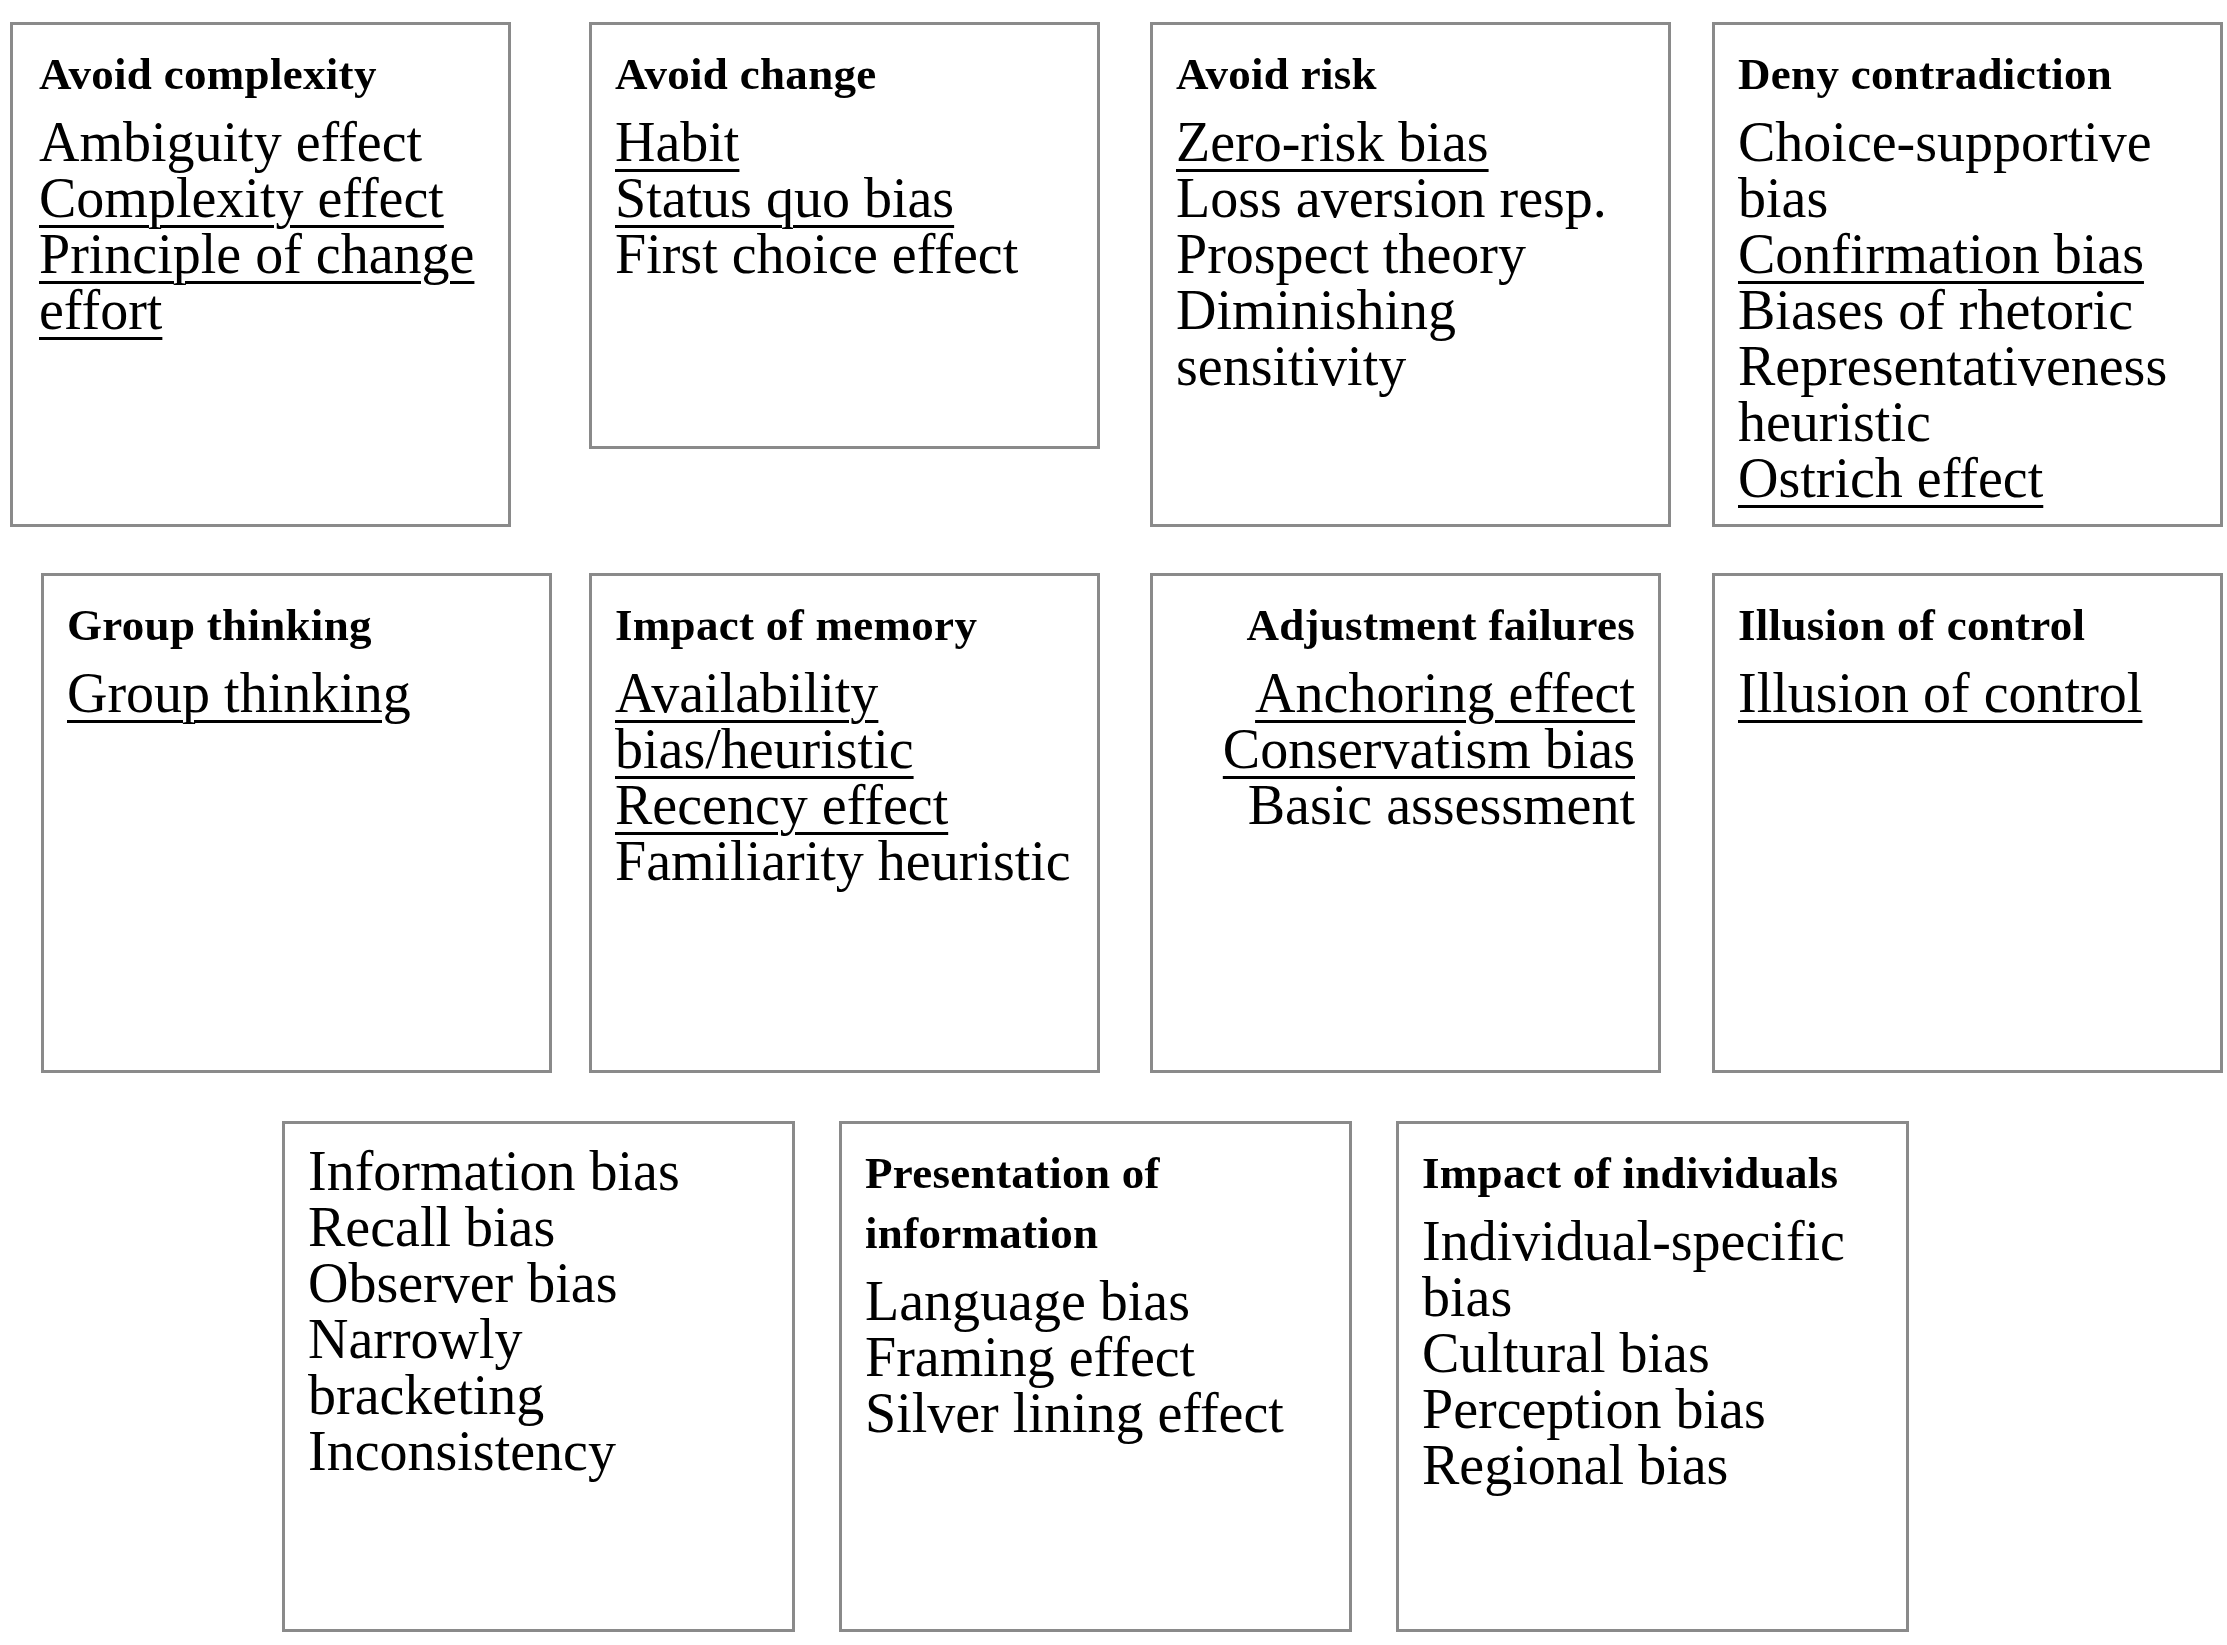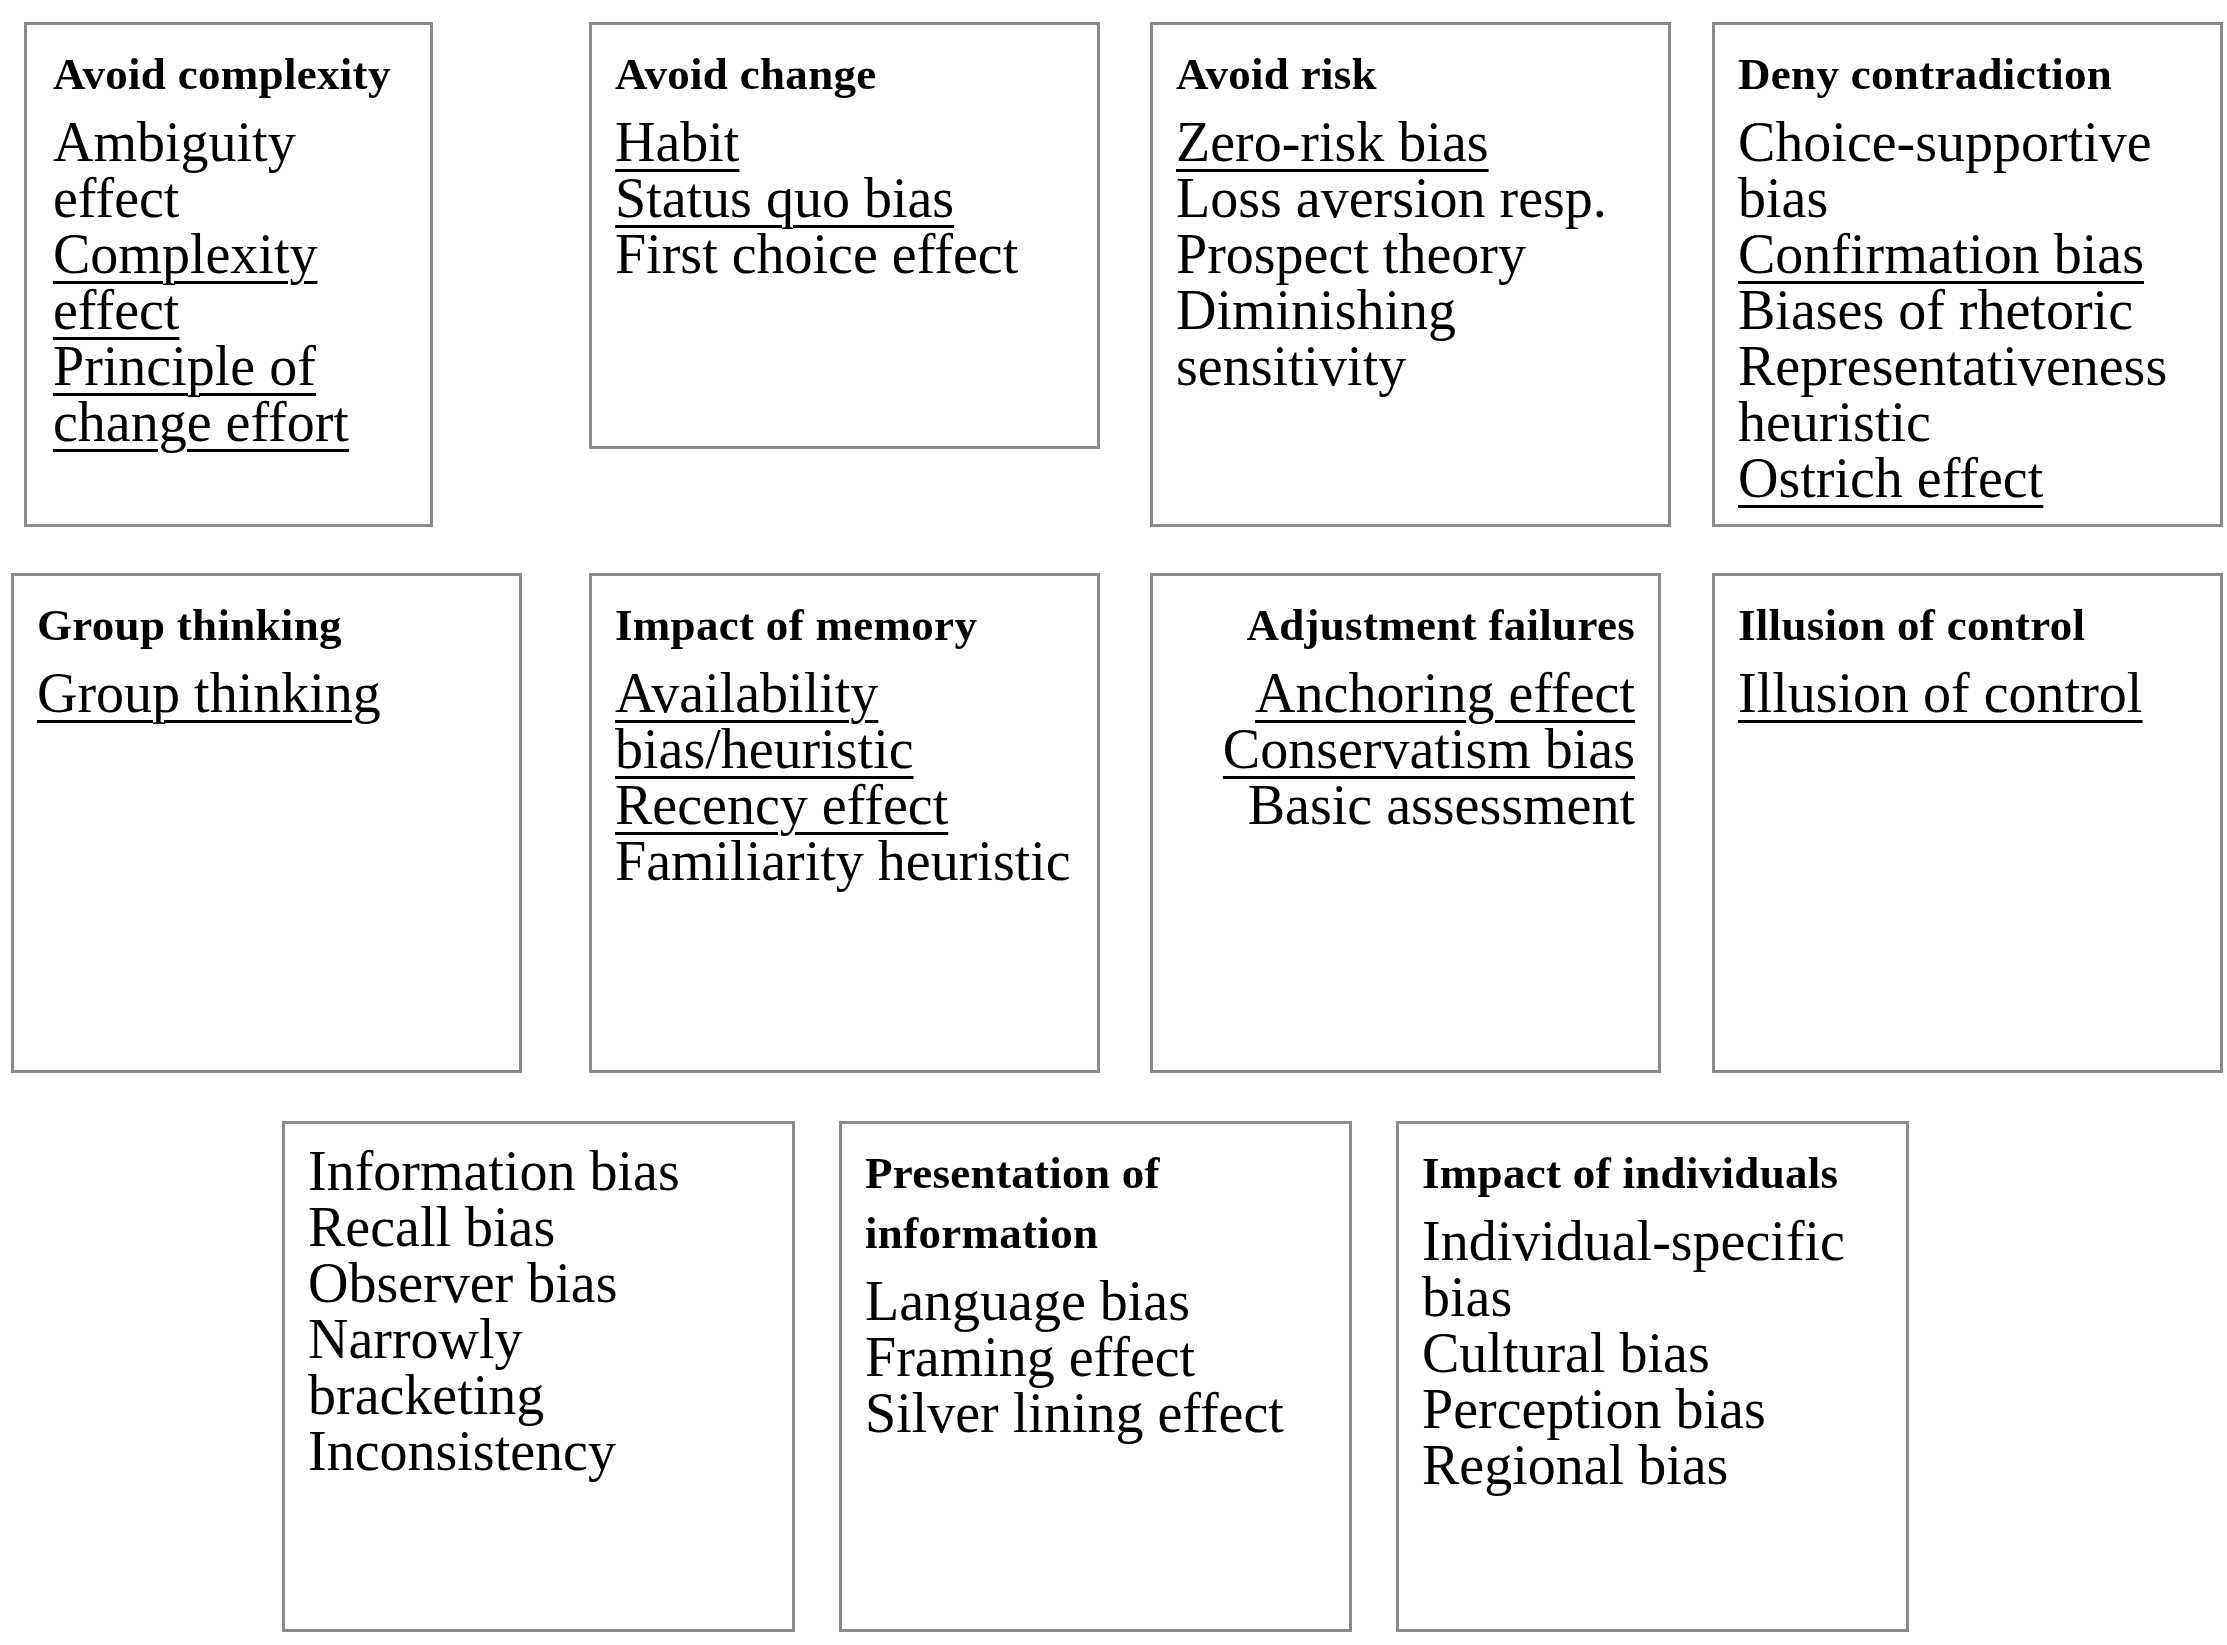--- a/index.html
+++ b/index.html
@@ -31,26 +31,26 @@
     font-size:56px;
     line-height:56px;
     white-space:pre-line;
   }
   .item.underline{
     text-decoration:underline;
     text-decoration-thickness:2.7px;
     text-underline-offset:7.5px;
   }
   
-  .pos-0{left:24px;  top:22px;  width:409px; height:505px;padding-left:26px;}
+  .pos-0{left:10px;  top:22px;  width:501px; height:505px;padding-left:26px;}
   .pos-1{left:589px; top:22px;  width:511px; height:427px;}
   .pos-2{left:1150px;top:22px;  width:521px; height:505px;}
   .pos-3{left:1712px;top:22px;  width:511px; height:505px;}
   
-  .pos-4{left:11px;  top:573px; width:511px; height:500px;}
+  .pos-4{left:41px;  top:573px; width:511px; height:500px;}
   .pos-5{left:589px; top:573px; width:511px; height:500px;}
   .pos-6{left:1150px;top:573px; width:511px; height:500px;text-align:right;}
   .pos-7{left:1712px;top:573px; width:511px; height:500px;}
   
   .pos-8{left:282px; top:1121px;width:513px; height:511px;}
   .pos-9{left:839px;top:1121px;width:513px; height:511px;}
   .pos-10{left:1396px;top:1121px;width:513px;height:511px;}
 </style>
 </head>
 <body style="--border: #8a8a8a; --text: #000000; --bg: #ffffff;">

